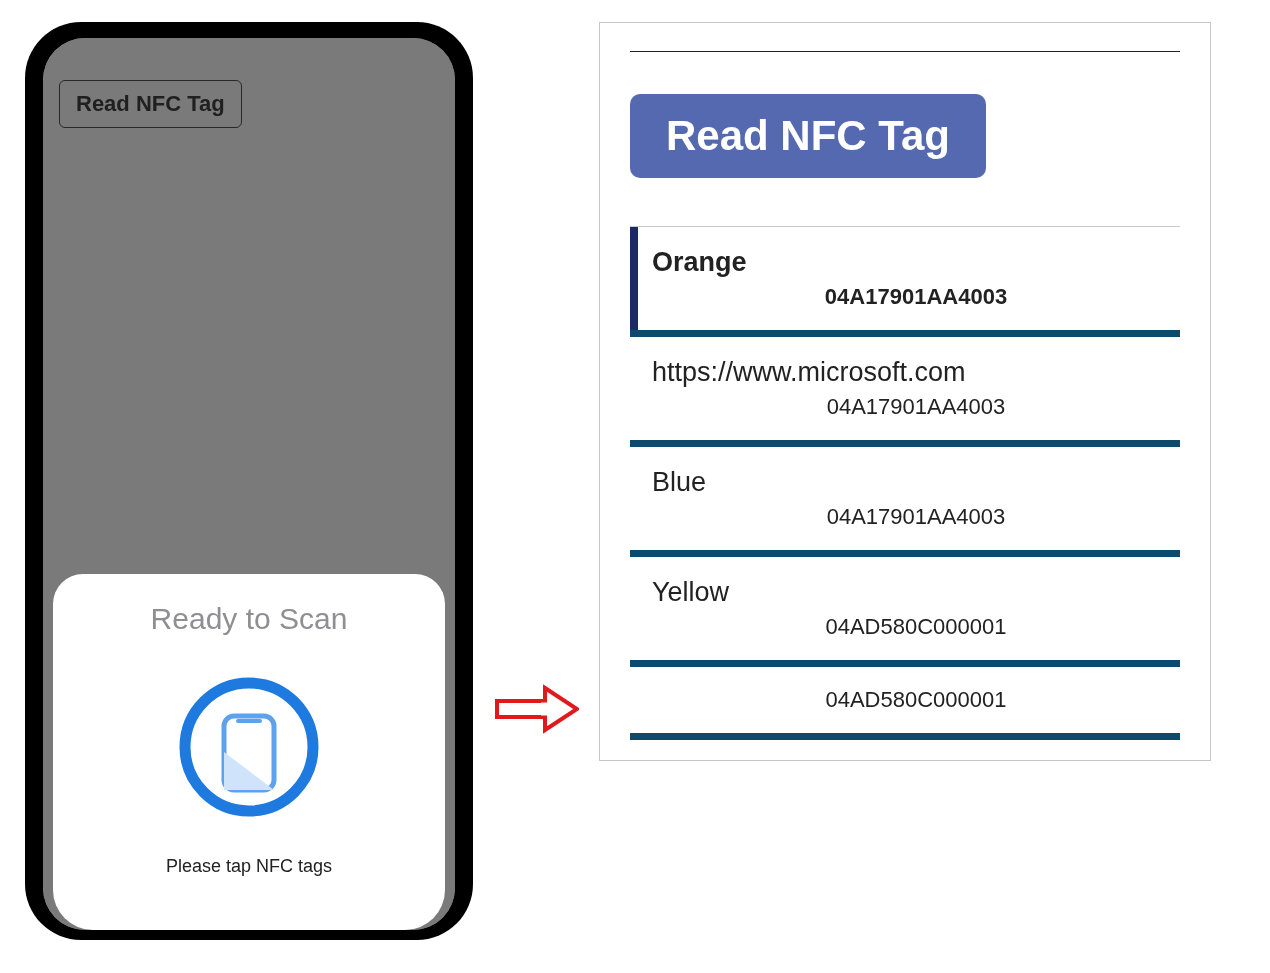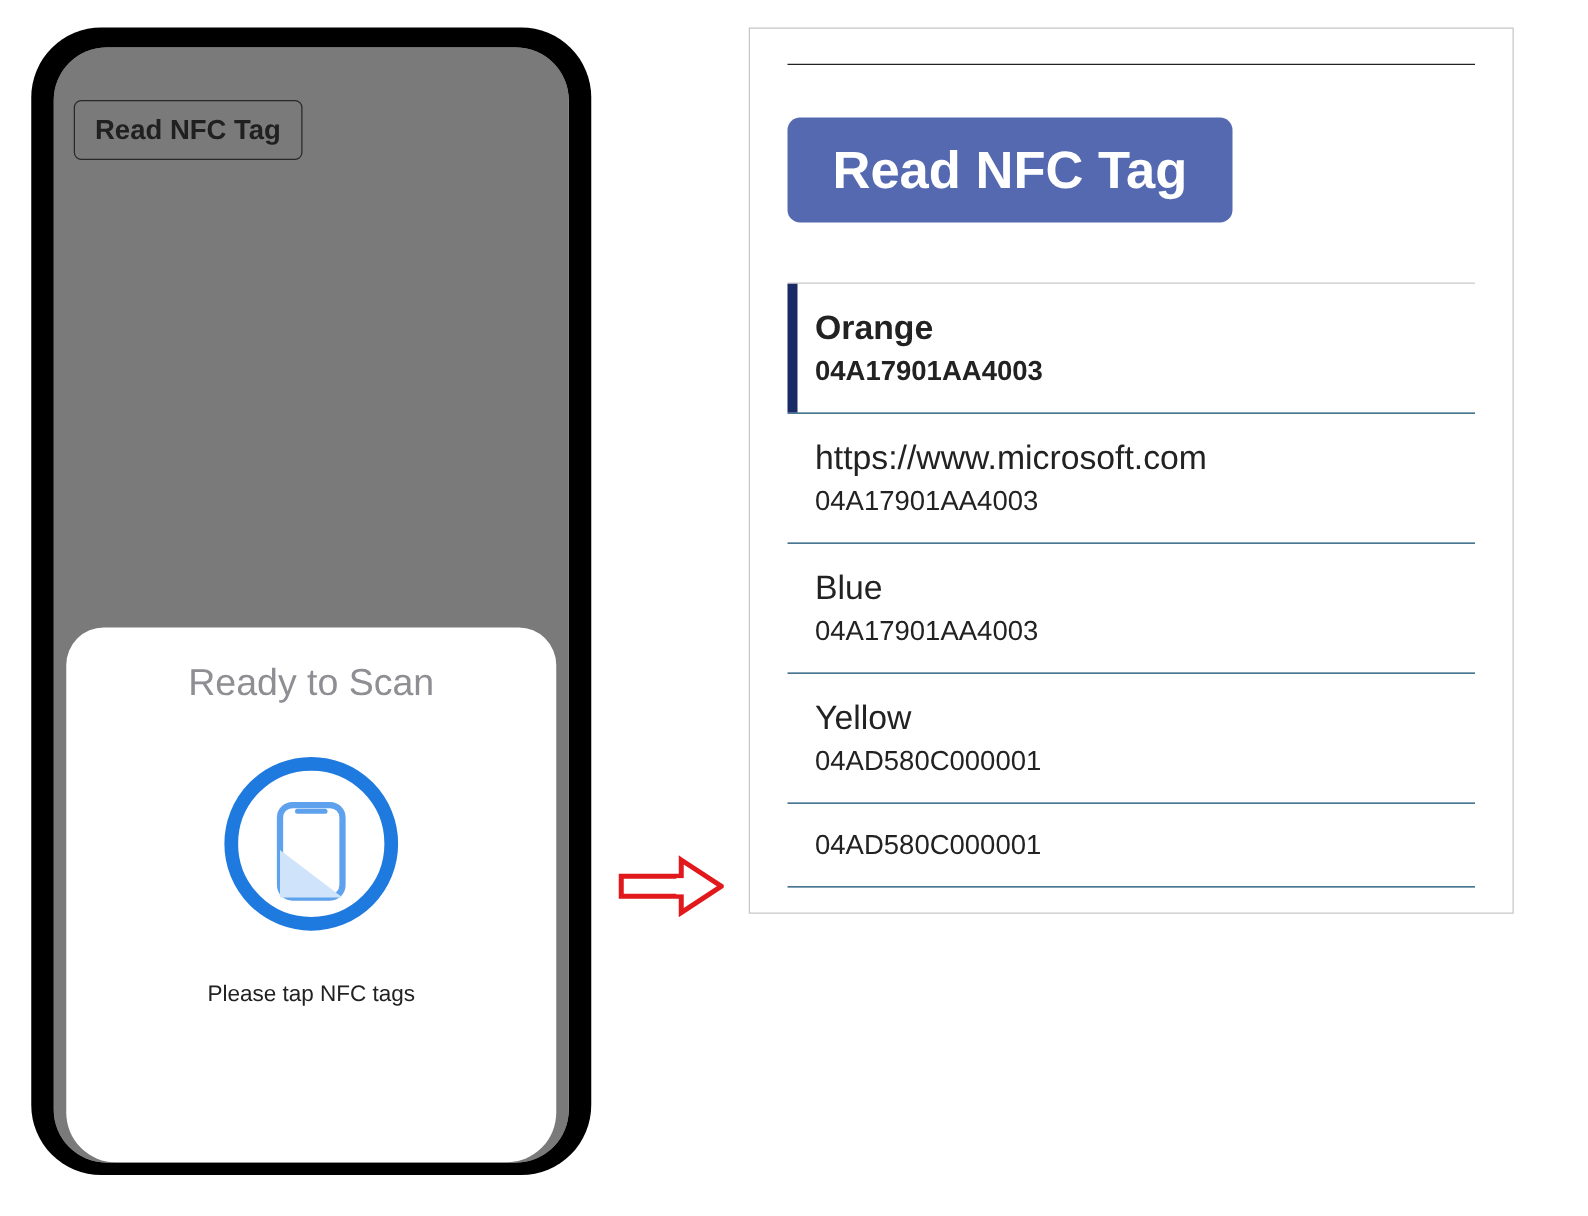--- a/index.html
+++ b/index.html
@@ -47,21 +47,21 @@
       font-weight: 600;
       color: #444;
       background: transparent;
     }
     .sheet {
       position: absolute;
       left: 10px; right: 10px; bottom: 0;
       background: #fff;
       border-radius: 30px 30px 40px 40px;
       padding: 28px 28px 20px;
-      height: 428px;
+      height: 356px;
       display: flex;
       flex-direction: column;
       align-items: center;
       margin-top: 38px;
     }
     .sheet-title {
       color: #8e8e93;
       font-size: 30px;
       font-weight: 400;
       margin-bottom: 24px;
@@ -113,21 +113,21 @@
       padding: 18px 36px;
       border: none;
       border-radius: 10px;
       margin-bottom: 48px;
     }
     .list {
       display: flex;
       flex-direction: column;
     }
     .list-item {
-      border-bottom: 1px solid #0c4a6e;
+      border-bottom: 7px solid #0c4a6e;
       padding: 20px 0 20px 22px;
       position: relative;
     }
     .list-item.selected {
       border-top: 1px solid #c9c9c9;
     }
     .list-item.selected::before {
       content: "";
       position: absolute;
       left: 0; top: 0; bottom: 0;
@@ -140,20 +140,21 @@
       margin-bottom: 6px;
       font-weight: 400;
     }
     .list-item.selected .item-title {
       font-weight: 700;
     }
     .item-code {
       font-size: 22px;
       color: #222;
       font-weight: 400;
+      text-align: center;
     }
     .list-item.selected .item-code {
       font-weight: 700;
     }
   </style>
 </head>
 <body>
 
 <div class="container">
 

